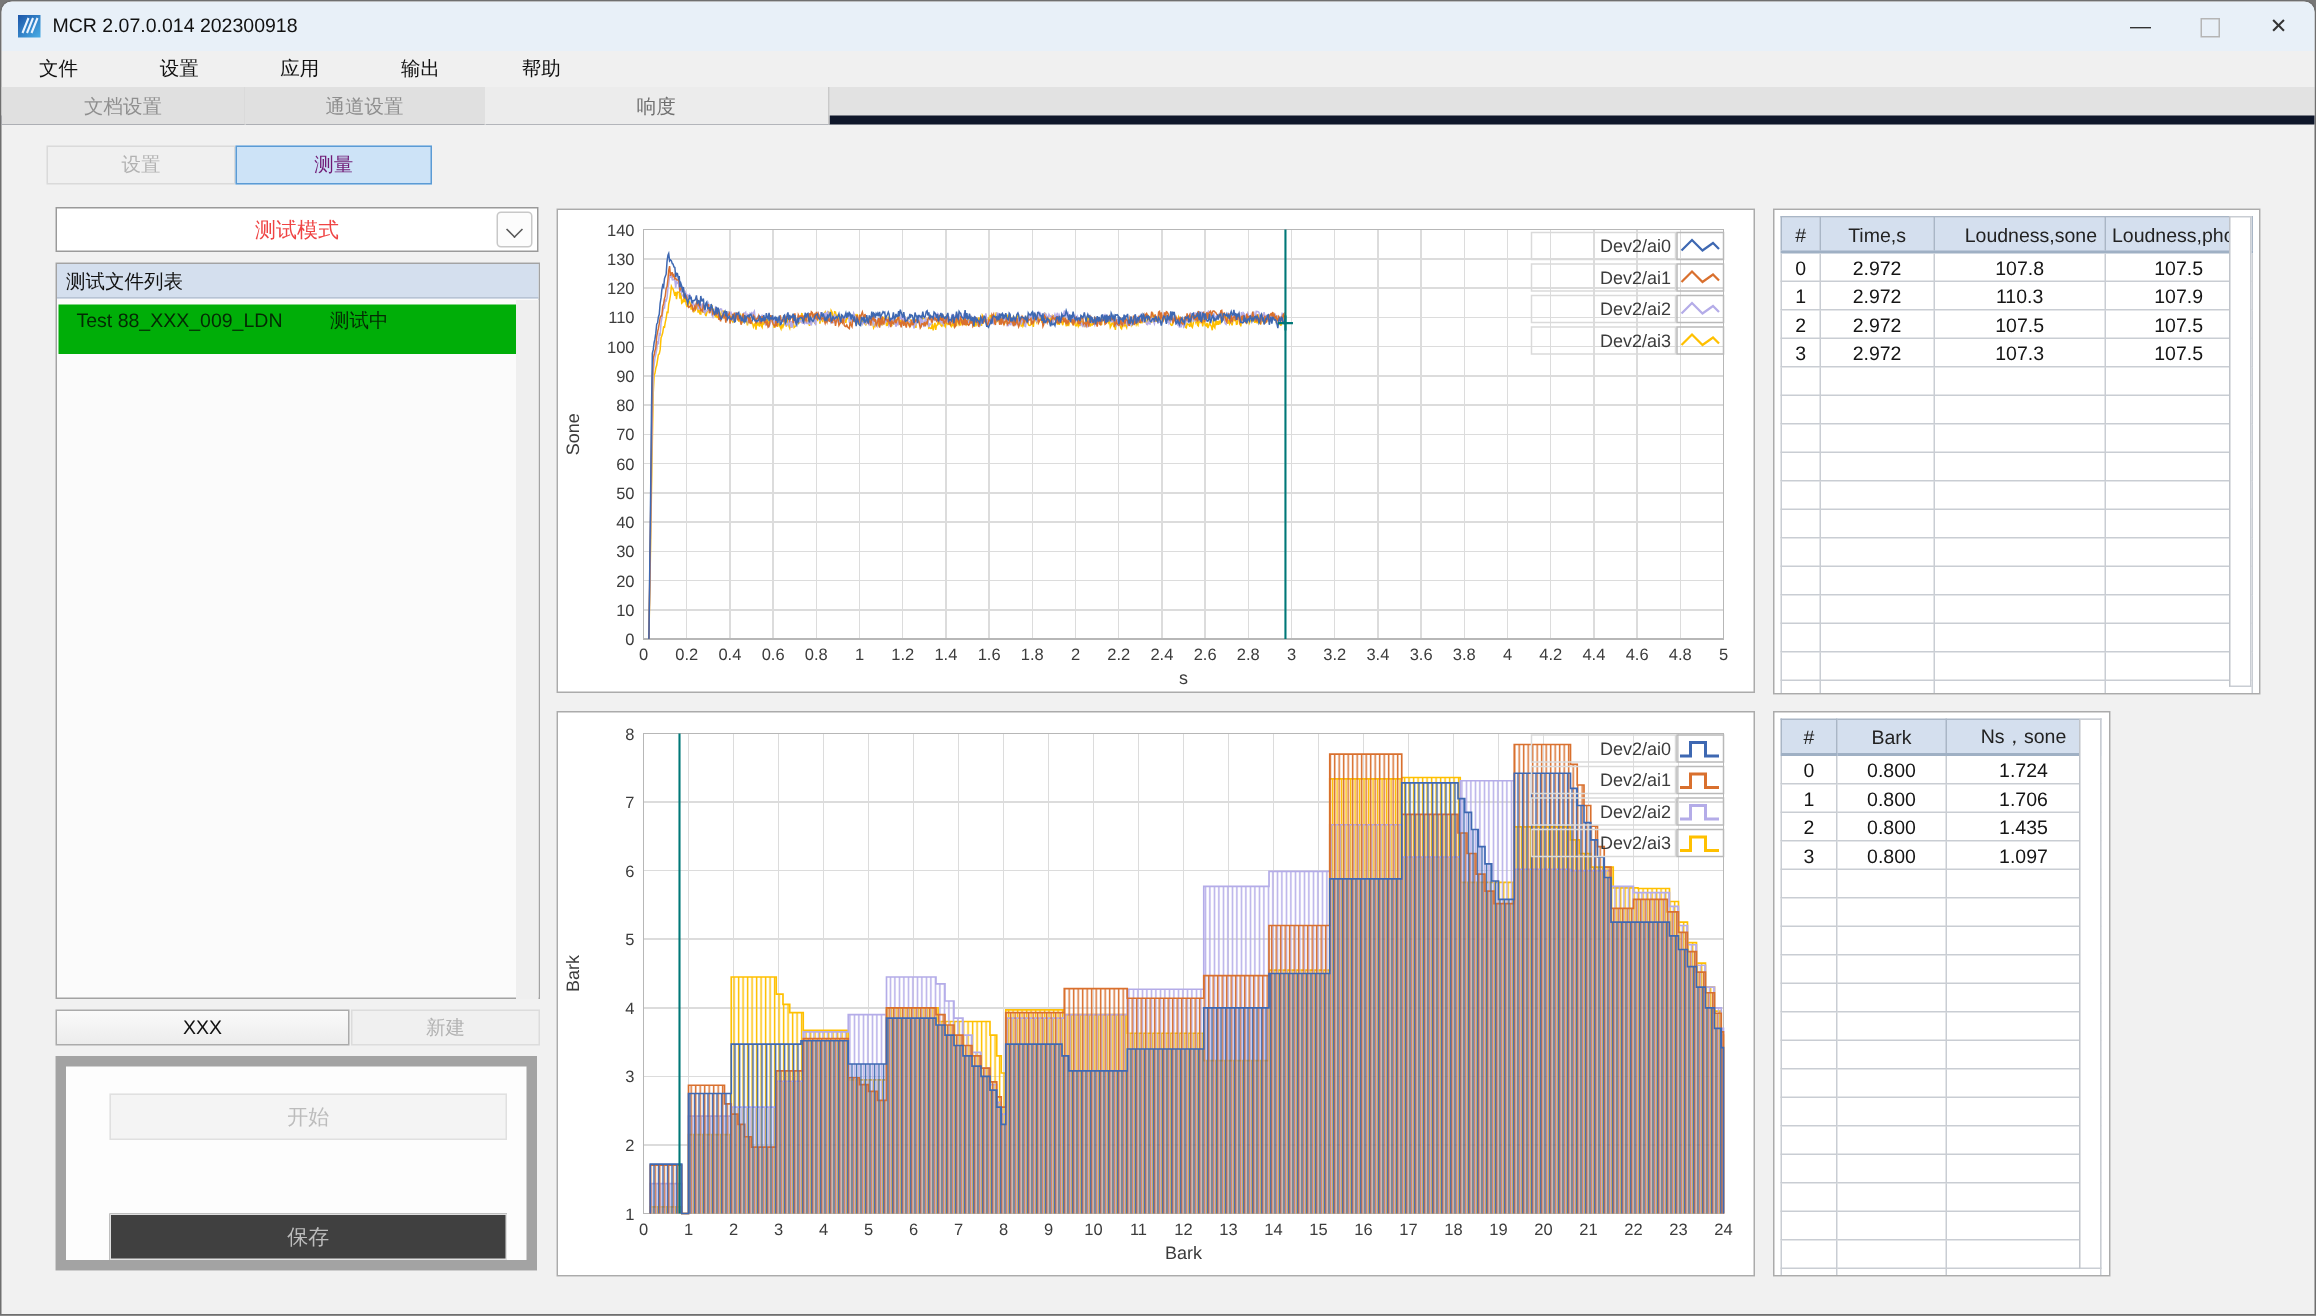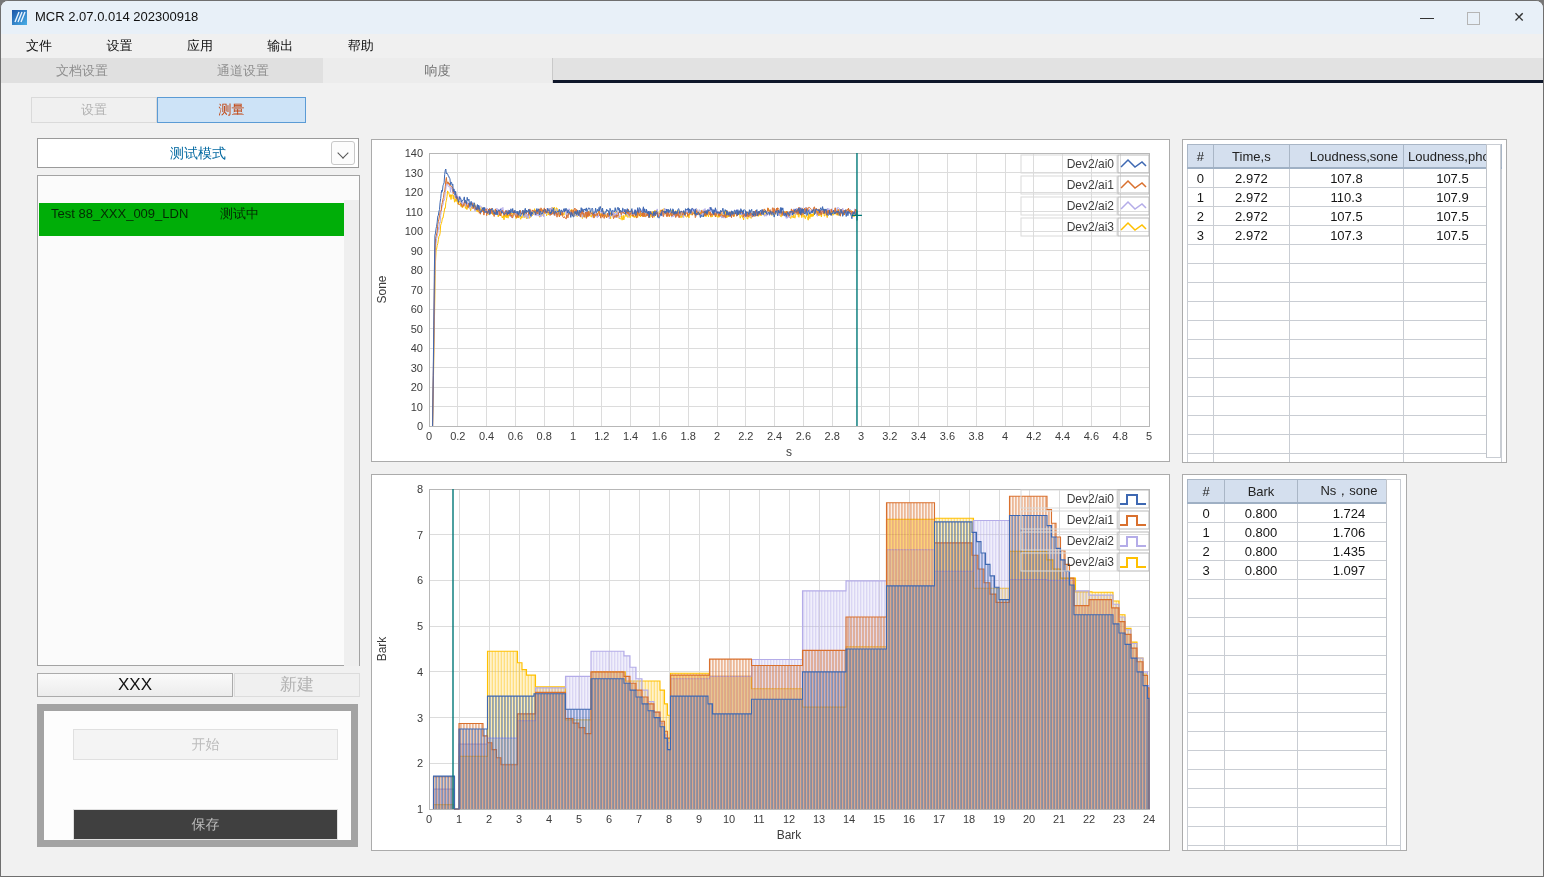--- a/index.html
+++ b/index.html
@@ -8,42 +8,42 @@
   .abs{position:absolute;box-sizing:border-box;}
   
   #titlebar{left:0;top:0;width:1544px;height:33px;background:#e8f0f8;}
   #title-text{left:34px;top:8px;font-size:13px;color:#111;}
   .wctl{top:0;height:33px;width:46px;text-align:center;line-height:33px;font-size:14px;color:#333;cursor:default;}
   #btn-max span{display:inline-block;width:11px;height:11px;border:1px solid #b5b5b5;vertical-align:middle;}
   
   #menubar{left:0;top:33px;width:1544px;height:24px;background:#f0f0f0;}
   .menu-item{display:inline-block;padding:3px 25px;font-size:13px;color:#111;}
   
-  #tabstrip{left:0;top:57px;width:1544px;height:25px;background:#e2e2e2;border-bottom:3px solid #0f172a;padding-left:20px;}
+  #tabstrip{left:0;top:57px;width:1544px;height:25px;background:#e2e2e2;border-bottom:6px solid #0f172a;padding-left:20px;}
   .tab{position:absolute;top:0;height:25px;text-align:center;line-height:25px;font-size:13px;color:#8f8f8f;
        border-right:1px solid #c9c9c9;background:#e0e0e0;}
   .tab.active{background:#ececec;color:#6f6f6f;}
   
   .subtab{text-align:center;font-size:13px;line-height:24px;}
   #subtab-settings{left:30px;top:96px;width:126px;height:26px;background:#f0f0f0;border:1px solid #dadada;color:#b2b2b2;}
-  #subtab-measure{left:156px;top:96px;width:149px;height:26px;background:#cde3f7;border:1px solid #5b9bd5;color:#c2410c;}
+  #subtab-measure{left:156px;top:96px;width:131px;height:26px;background:#cde3f7;border:1px solid #5b9bd5;color:#701a75;}
   
   #mode-select{left:36px;top:137px;width:322px;height:30px;background:#fff;border:1px solid #9a9a9a;
-               font-size:14px;color:#0369a1;text-align:center;line-height:28px;}
+               font-size:14px;color:#ef4444;text-align:center;line-height:28px;}
   #mode-chevron{right:3px;top:2px;width:24px;height:24px;border:1px solid #c8c8c8;border-radius:3px;background:#fcfcfc;}
   #mode-chevron i{position:absolute;left:7px;top:7px;width:7px;height:7px;border-right:1.6px solid #555;
                   border-bottom:1.6px solid #555;transform:rotate(45deg);}
   #file-list{left:36px;top:174px;width:323px;height:491px;background:#fbfbfb;border:1px solid #a3a3a3;}
   #file-list-header{left:0;top:0;width:100%;height:23px;background:#d4dfee;border-bottom:1px solid #b7c3d4;
                     font-size:13px;color:#111;line-height:23px;padding-left:6px;}
   #file-row{left:1px;top:27px;width:305px;height:33px;font-size:13px;color:#063;line-height:21px;padding-left:12px;color:#052a05;}
   #file-row .fname,#file-row .fstatus{color:#042a04;}
   #file-row .fstatus{margin-left:28px;}
   #list-scroll{right:0;top:24px;width:15px;height:466px;background:#efefef;}
-  .btn{text-align:center;font-size:17px;}
+  .btn{text-align:center;font-size:13px;}
   #btn-xxx{left:36px;top:672px;width:196px;height:24px;line-height:22px;background:linear-gradient(#fafafa,#ececec);
            border:1px solid #ababab;color:#111;}
   #btn-new{left:233px;top:672px;width:126px;height:24px;line-height:22px;background:#f0f0f0;border:1px solid #dcdcdc;color:#b3b3b3;}
   #ctrl-box{left:36px;top:703px;width:321px;height:143px;background:#fdfdfd;border:7px solid #a3a3a3;}
   .ctl-btn{left:29px;width:265px;height:31px;line-height:29px;font-size:14px;}
   #btn-start{top:18px;background:#f4f4f4;border:1px solid #e0e0e0;color:#bcbcbc;}
   #btn-stop{top:58px;background:linear-gradient(#f7f7f7,#e9e9e9);border:1px solid #8e8e8e;color:#111;}
   #btn-save{top:98px;background:#404040;border:1px solid #e0e0e0;color:#bcbcbc;}
   
   .panel{background:#fff;border:1px solid #ababab;}
@@ -100,20 +100,21 @@
   <div class="abs subtab" id="subtab-measure" style="background: rgb(205, 227, 247); border-color: rgb(91, 155, 213);">测量</div>
 
   <div class="abs" id="mode-select">
     <span>测试模式</span>
     <span class="abs" id="mode-chevron">
         <i></i>
       </span>
   </div>
 
   <div class="abs" id="file-list">
+    <div class="abs" id="file-list-header">测试文件列表</div>
     <div class="abs" id="file-row" style="background: rgb(0, 174, 8);">
       <span class="fname">Test 88_XXX_009_LDN</span>
       <span class="fstatus">测试中</span>
     </div>
     <div class="abs" id="list-scroll"></div>
   </div>
 
   <div class="abs btn" id="btn-xxx">XXX</div>
   <div class="abs btn" id="btn-new">新建</div>
 

